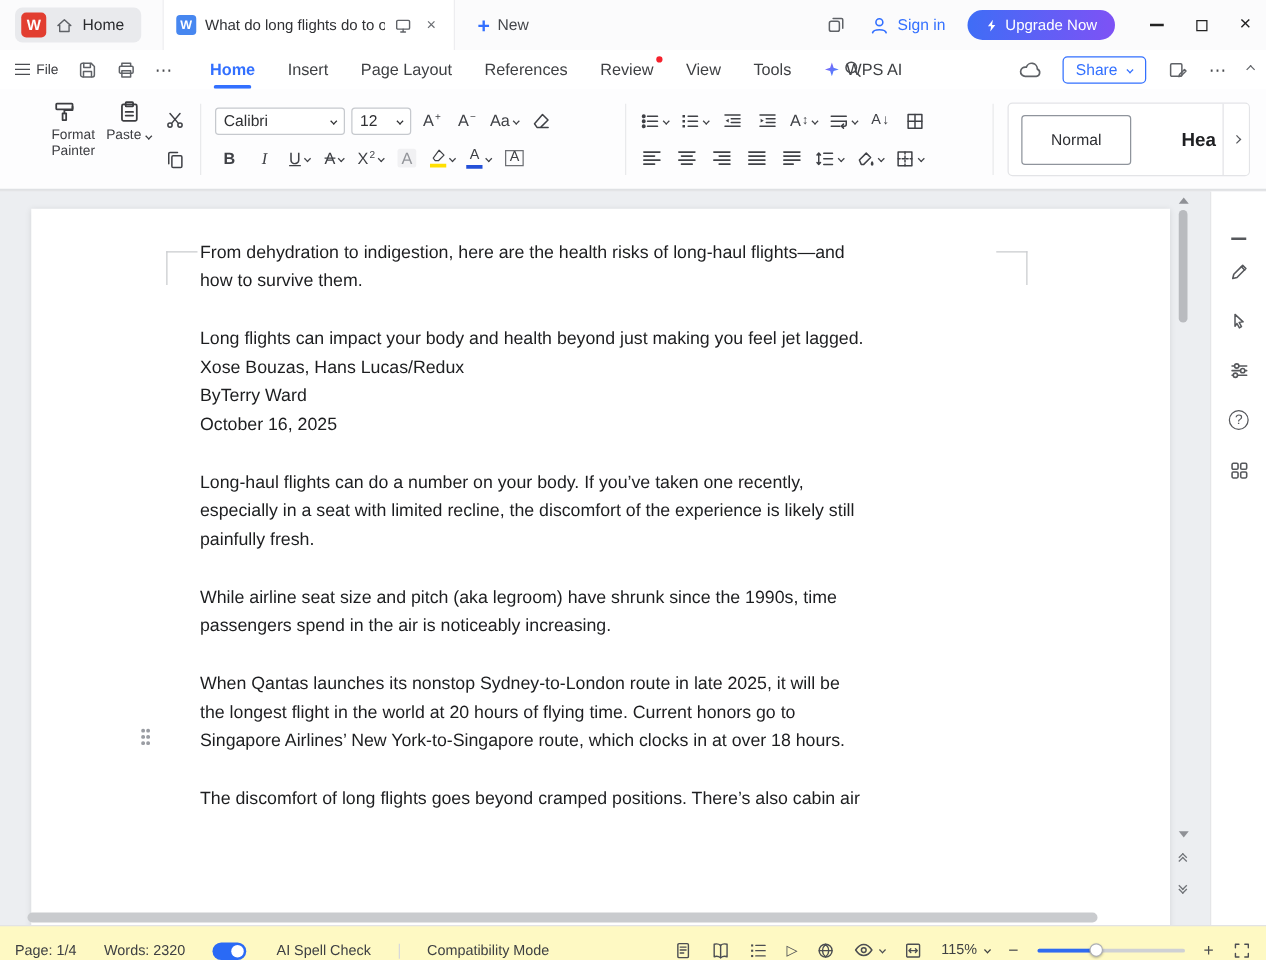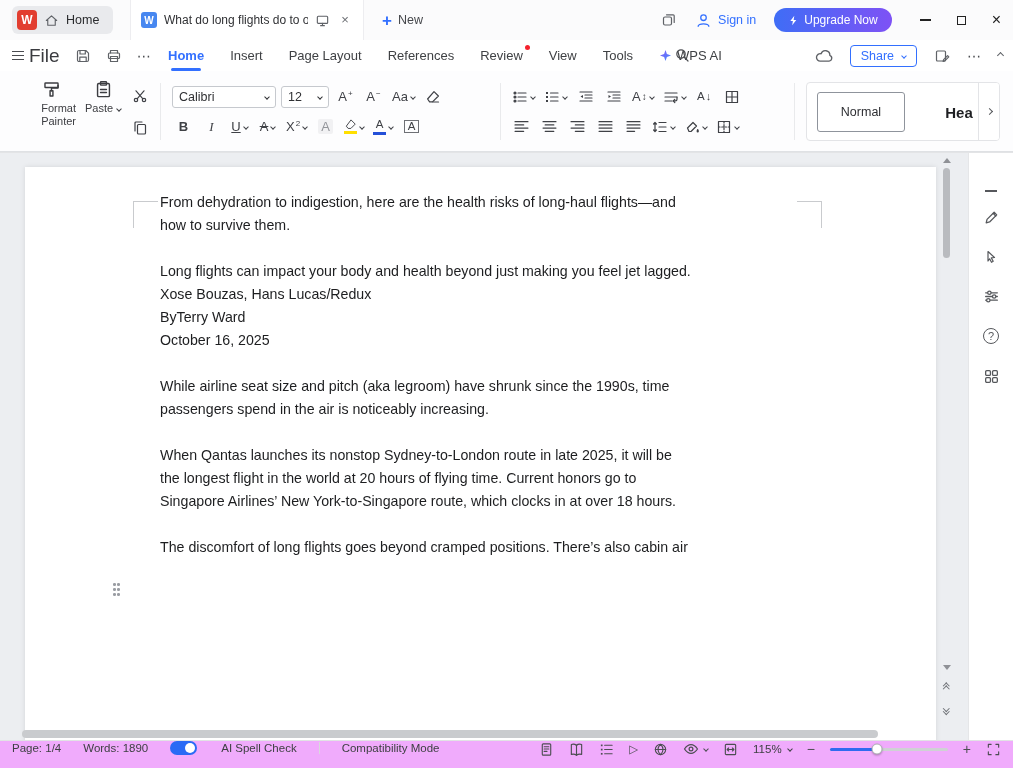--- a/index.html
+++ b/index.html
@@ -25,21 +25,21 @@
 .tb-right{position:absolute;right:0;top:0;height:40px;display:flex;align-items:center;gap:18px;padding-right:12px}
 .signin{display:flex;align-items:center;gap:6px;color:#3370ff;font-size:12.5px;cursor:pointer}
 .upgrade{height:24px;border-radius:12px;background:linear-gradient(90deg,#3f6df6,#7e52f5);color:#fff;font-size:12px;display:flex;align-items:center;gap:5px;padding:0 14px;cursor:pointer}
 .winctl{display:flex;align-items:center;gap:26px;margin-left:10px}
 .minbar{width:11px;height:1.4px;background:#222}
 .maxbox{width:9px;height:9px;border:1.3px solid #222}
 .wclose{font-size:16px;color:#222;line-height:1}
 
 .menubar{position:absolute;left:0;top:40px;width:100%;height:31px;background:#fff}
 .mb-left{position:absolute;left:12px;top:0;height:31px;display:flex;align-items:center;gap:15px}
-.mfile{display:flex;align-items:center;gap:5px;font-size:19px;color:#3a3b3f;cursor:pointer}
+.mfile{display:flex;align-items:center;gap:5px;font-size:11px;color:#3a3b3f;cursor:pointer}
 .burger{width:12px;height:9px;border-top:1.4px solid #4a4c50;border-bottom:1.4px solid #4a4c50;position:relative}
 .burger:before{content:"";position:absolute;left:0;top:2.8px;width:100%;height:1.4px;background:#4a4c50}
 .dots{font-size:14px;color:#4a4c50;cursor:pointer}
 .mb-tabs{position:absolute;left:168px;top:0;height:31px;display:flex;align-items:center;gap:26px}
 .mtab{font-size:13px;color:#3f4144;cursor:pointer;position:relative;height:31px;display:flex;align-items:center;gap:5px}
 .mtab.active{color:#3370ff;font-weight:bold}
 .mtab.active:after{content:"";position:absolute;left:50%;transform:translateX(-50%);bottom:0;width:30px;height:3px;border-radius:2px;background:#3370ff}
 .mtab .reddot{position:absolute;top:5px;right:-7px;width:5px;height:5px;border-radius:50%;background:#f5222d}
 .msearch{position:absolute;left:674px;top:7px;color:#4a4c50}
 .mb-right{position:absolute;right:10px;top:0;height:31px;display:flex;align-items:center;gap:17px}
@@ -87,21 +87,21 @@
 .tri.down{border-top:5px solid #8f9196}
 .vnav{position:absolute;left:0;width:11px;display:flex;justify-content:center;cursor:pointer}
 .dblchev{display:flex;flex-direction:column;align-items:center;color:#6f7277}
 .dblchev .chev{width:4.5px;height:4.5px;margin:-1px 0}
 .hthumb{position:absolute;left:22px;top:577px;width:856px;height:8px;border-radius:4px;background:#c9cbce;cursor:pointer}
 .rstrip{position:absolute;right:0;top:0;width:45px;height:100%;background:#fff;border-left:1px solid #e5e6e8}
 .rstrip .tool{position:absolute;left:50%;transform:translateX(-50%);width:24px;height:24px;display:flex;align-items:center;justify-content:center;color:#56585c;cursor:pointer}
 .collapsebar{width:12px;height:1.5px;background:#56585c}
 .qc{width:16px;height:16px;border:1.3px solid #56585c;border-radius:50%;font-size:11px;display:flex;align-items:center;justify-content:center}
 
-.statusbar{position:absolute;left:0;top:740px;width:100%;height:28px;background:#f0abfc;border-top:1px solid #e2e3e5;display:flex;align-items:flex-start;font-size:11.5px;color:#3e4043;padding:0 12px}
+.statusbar{position:absolute;left:0;top:740px;width:100%;height:28px;background:#fef9c3;border-top:1px solid #e2e3e5;display:flex;align-items:flex-end;font-size:11.5px;color:#3e4043;padding:0 12px}
 .sb-left{display:flex;align-items:center;gap:22px}
 .spell{display:flex;align-items:center;gap:24px;cursor:pointer}
 .toggle{width:27px;height:14px;border-radius:8px;background:#2a6af5;position:relative;flex:none}
 .toggle .knob{position:absolute;right:2px;top:2px;width:10px;height:10px;border-radius:50%;background:#fff}
 .sbdiv{width:1px;height:12px;background:#d8d9db}
 .sb-right{margin-left:auto;display:flex;align-items:center;gap:15px}
 .sbi{color:#4c4e52;display:flex;align-items:center;gap:3px;cursor:pointer}
 .zoomlbl{display:flex;align-items:center;gap:4px;color:#3e4043;cursor:pointer}
 .zbtn{font-size:14px;color:#4c4e52;cursor:pointer;line-height:1}
 .slider{width:118px;height:3px;background:#cfd1d4;border-radius:2px;position:relative;cursor:pointer}
@@ -485,20 +485,23 @@
   <div class="page">
     <span class="crop l"></span>
     <span class="crop r"></span>
     <div class="dbody">
       <p>From dehydration to indigestion, here are the health risks of long-haul flights—and
 how to survive them.</p>
       <p>Long flights can impact your body and health beyond just making you feel jet lagged.
 Xose Bouzas, Hans Lucas/Redux
 ByTerry Ward
 October 16, 2025</p>
+      <p>Long-haul flights can do a number on your body. If you’ve taken one recently,
+especially in a seat with limited recline, the discomfort of the experience is likely still
+painfully fresh.</p>
       <p>While airline seat size and pitch (aka legroom) have shrunk since the 1990s, time
 passengers spend in the air is noticeably increasing.</p>
       <p>When Qantas launches its nonstop Sydney-to-London route in late 2025, it will be
 the longest flight in the world at 20 hours of flying time. Current honors go to
 Singapore Airlines’ New York-to-Singapore route, which clocks in at over 18 hours.</p>
       <p>The discomfort of long flights goes beyond cramped positions. There’s also cabin air</p>
     </div>
   </div>
   <div class="draghandle">
     <i></i>
@@ -563,21 +566,21 @@
           <rect x="2.5" y="9" width="4.5" height="4.5" rx="1"></rect>
           <rect x="9" y="9" width="4.5" height="4.5" rx="1"></rect>
         </svg>
       </span>
   </div>
 </div>
 
 <footer class="statusbar">
   <div class="sb-left">
     <span>Page: 1/4</span>
-    <span>Words: 1890</span>
+    <span>Words: 2320</span>
     <span class="spell">
       <span class="toggle">
           <span class="knob"></span>
         </span>
       <span>AI Spell Check</span>
     </span>
     <span class="sbdiv"></span>
     <span>Compatibility Mode</span>
   </div>
   <div class="sb-right">

